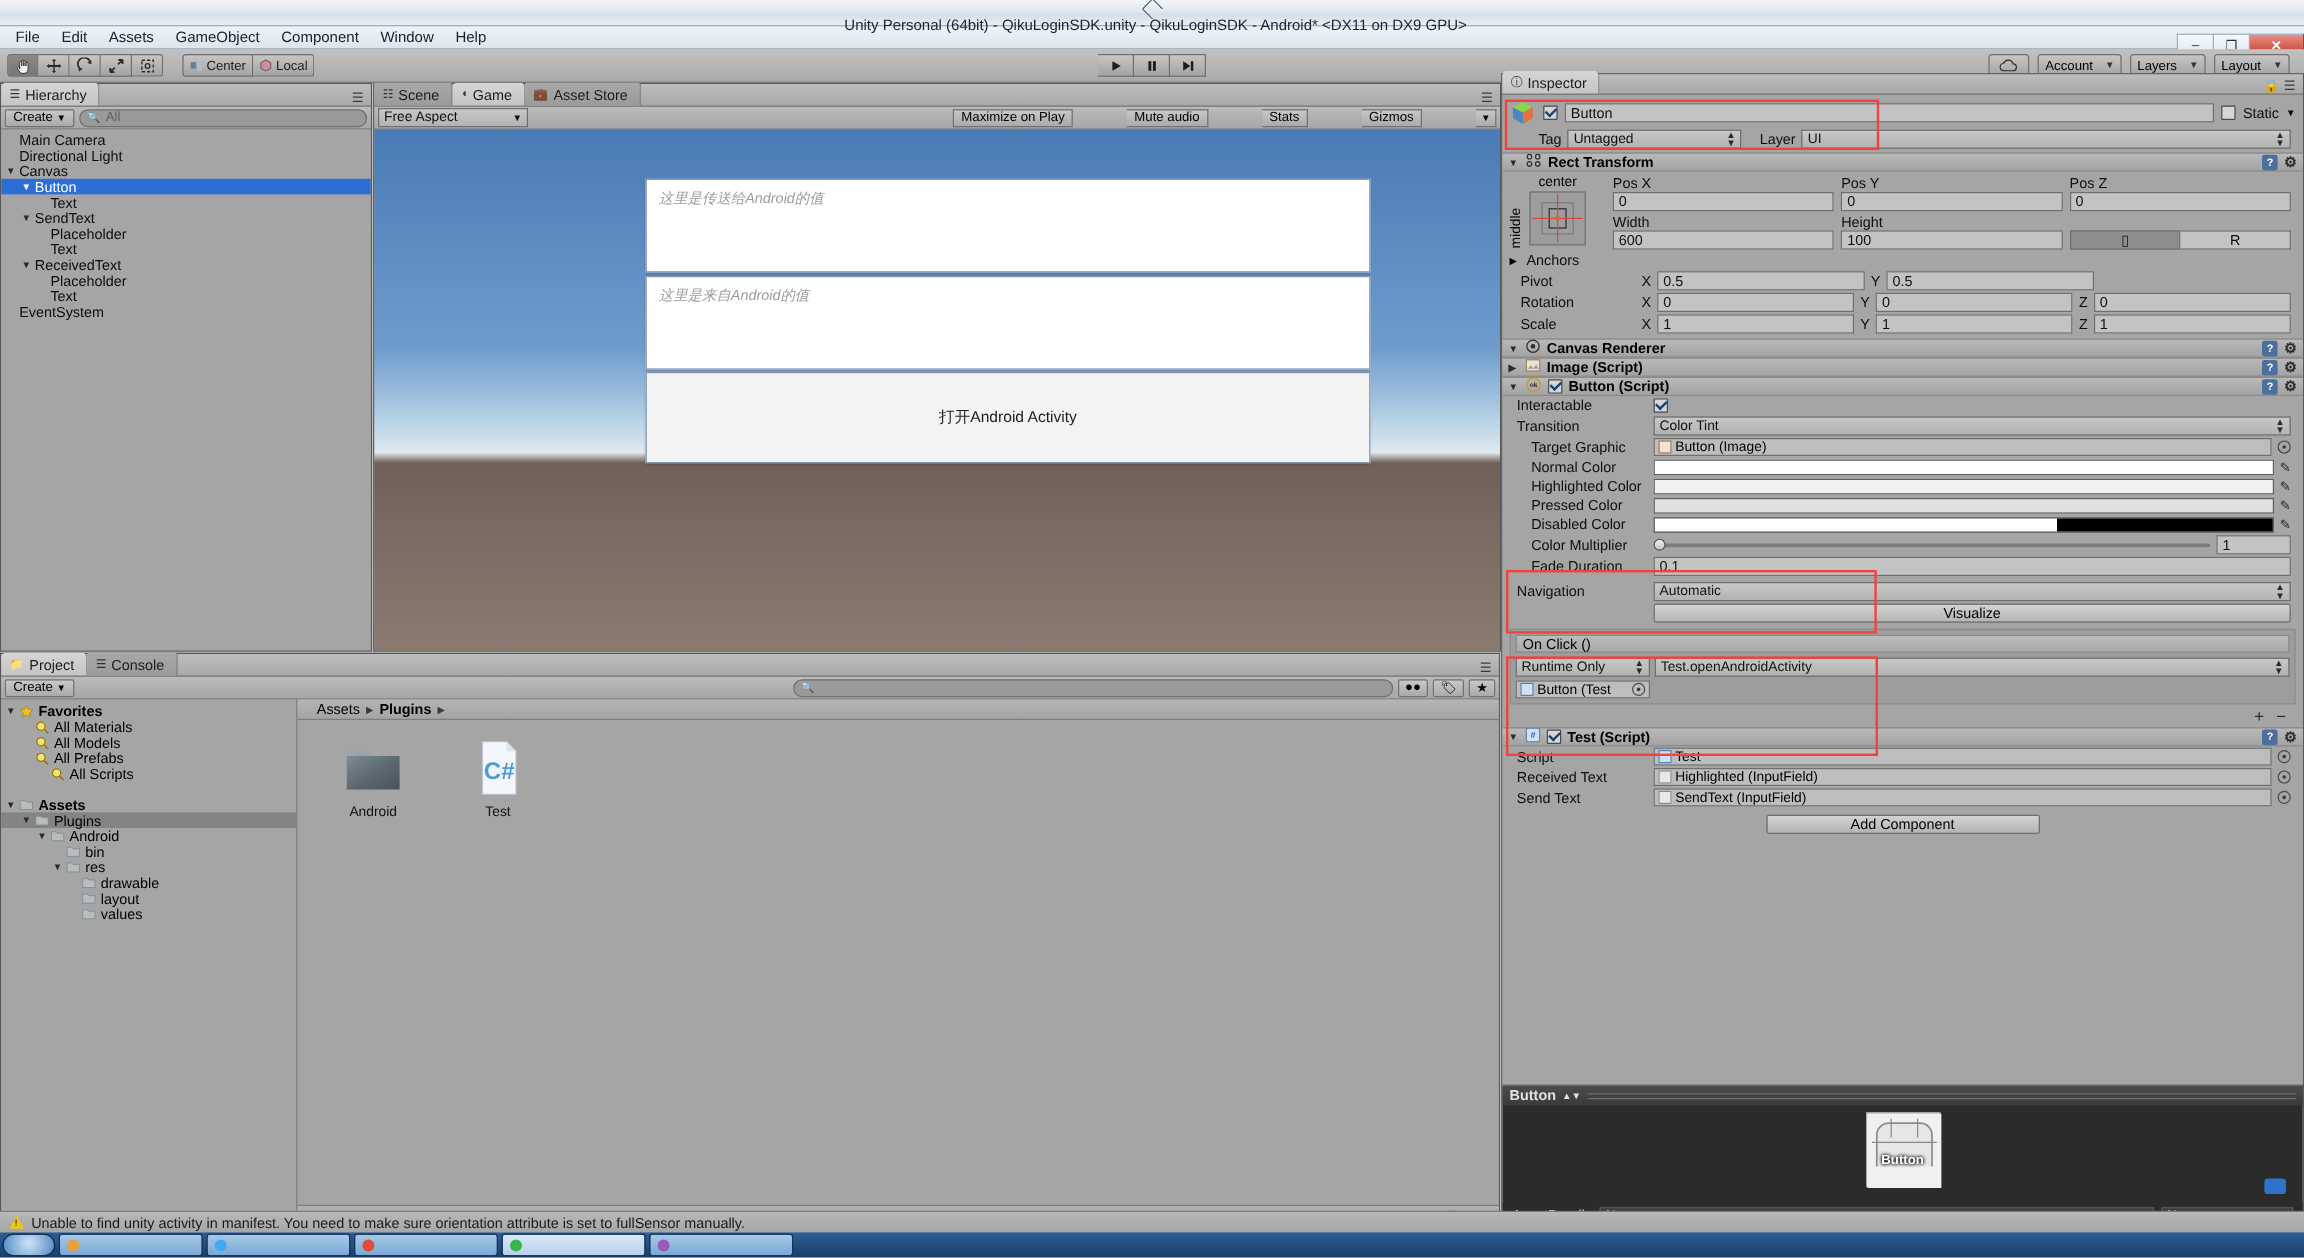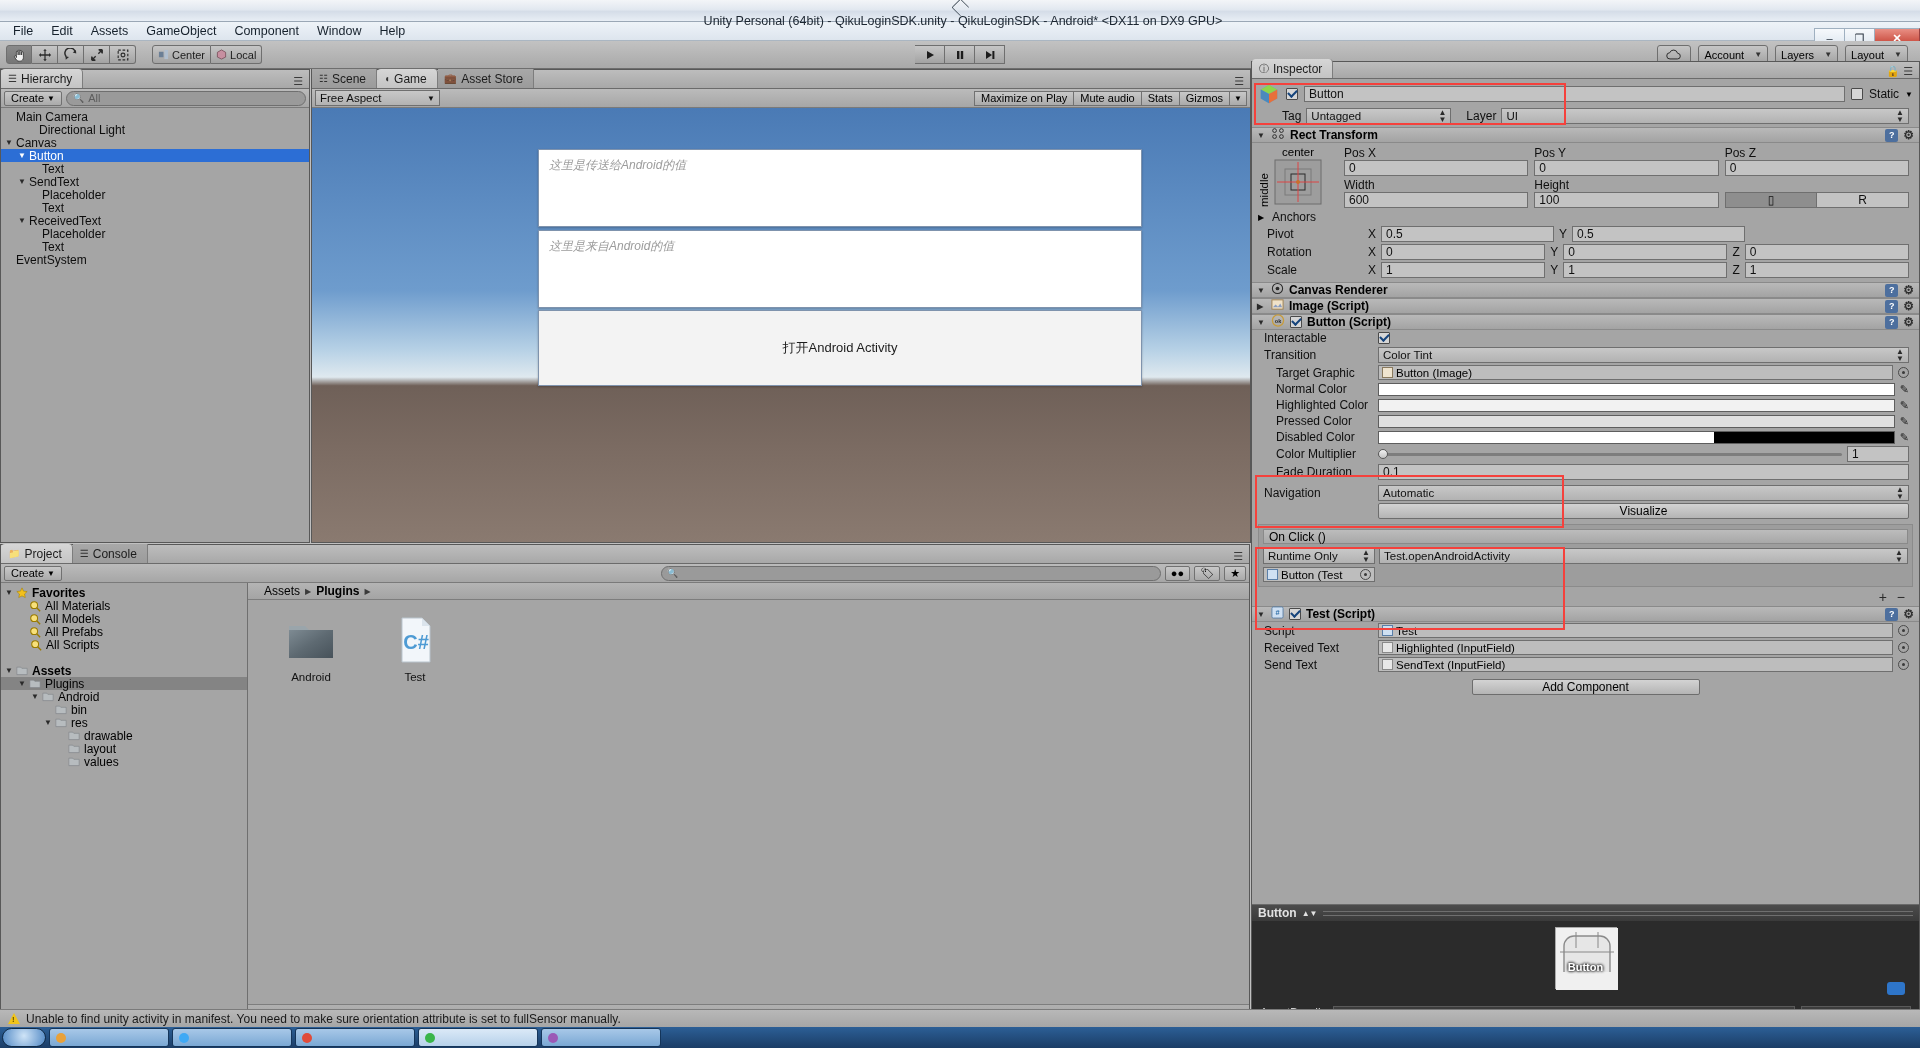--- a/index.html
+++ b/index.html
@@ -398,21 +398,21 @@
       <div class="search-pill">
         <span class="mag">🔍</span>
         <span>All</span>
       </div>
     </div>
     <div class="h-body" id="hier-list">
         <div class="hrow" style="padding-left: 4px;">
           <span class="noarrow"></span>
           <span>Main Camera</span>
         </div>
-        <div class="hrow" style="padding-left: 4px; margin-left: 23px;">
+        <div class="hrow" style="padding-left: 4px;">
           <span class="noarrow"></span>
           <span>Directional Light</span>
         </div>
         <div class="hrow" style="padding-left: 4px;">
           <span class="arrow">▼</span>
           <span>Canvas</span>
         </div>
         <div class="hrow sel" style="padding-left: 17px;">
           <span class="arrow">▼</span>
           <span>Button</span>
@@ -466,21 +466,21 @@
         <span class="ticon">💼</span>
         <span>Asset Store</span>
       </div>
       <div class="tab-menu">☰</div>
     </div>
     <div class="subbar">
       <div class="sel-dd" style="width:125px">
         <span>Free Aspect</span>
         <span style="font-size:8px">▼</span>
       </div>
-      <div style="margin-left:auto; display:flex; ">
+      <div style="margin-left:auto; display:flex; gap:45px;">
         <div class="mini-btn" style="border-radius:0">
           <span>Maximize on Play</span>
         </div>
         <div class="mini-btn" style="border-radius:0;border-left:none">
           <span>Mute audio</span>
         </div>
         <div class="mini-btn" style="border-radius:0;border-left:none">
           <span>Stats</span>
         </div>
         <div class="mini-btn" style="border-radius:0;border-left:none">
@@ -564,21 +564,21 @@
           <div class="prow" style="padding-left: 17px;">
             <span class="noarrow"></span>
             <span class="ficon">
               <svg width="12" height="12" viewBox="0 0 14 14">
                 <circle cx="6" cy="6" r="4" fill="#f7e07a" stroke="#9a7a00" stroke-width="1.2"></circle>
                 <path d="M9 9l4 4" stroke="#9a7a00" stroke-width="1.6"></path>
               </svg>
             </span>
             <span>All Prefabs</span>
           </div>
-          <div class="prow" style="padding-left: 18px;">
+          <div class="prow" style="padding-left: 30px;">
             <span class="noarrow"></span>
             <span class="ficon">
               <svg width="12" height="12" viewBox="0 0 14 14">
                 <circle cx="6" cy="6" r="4" fill="#f7e07a" stroke="#9a7a00" stroke-width="1.2"></circle>
                 <path d="M9 9l4 4" stroke="#9a7a00" stroke-width="1.6"></path>
               </svg>
             </span>
             <span>All Scripts</span>
           </div>
           <div class="prow" style="padding-left: 4px;">

